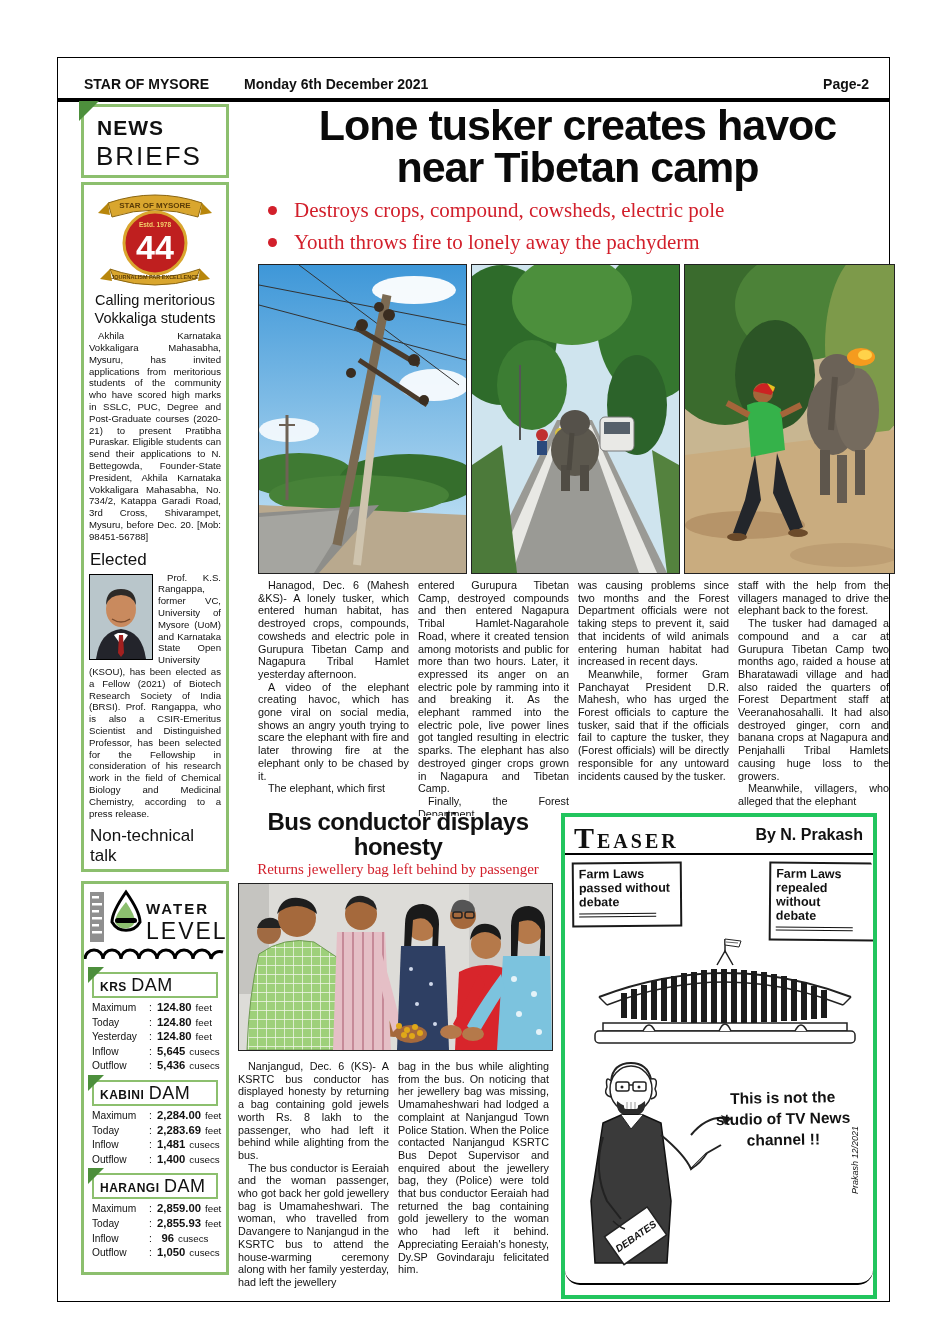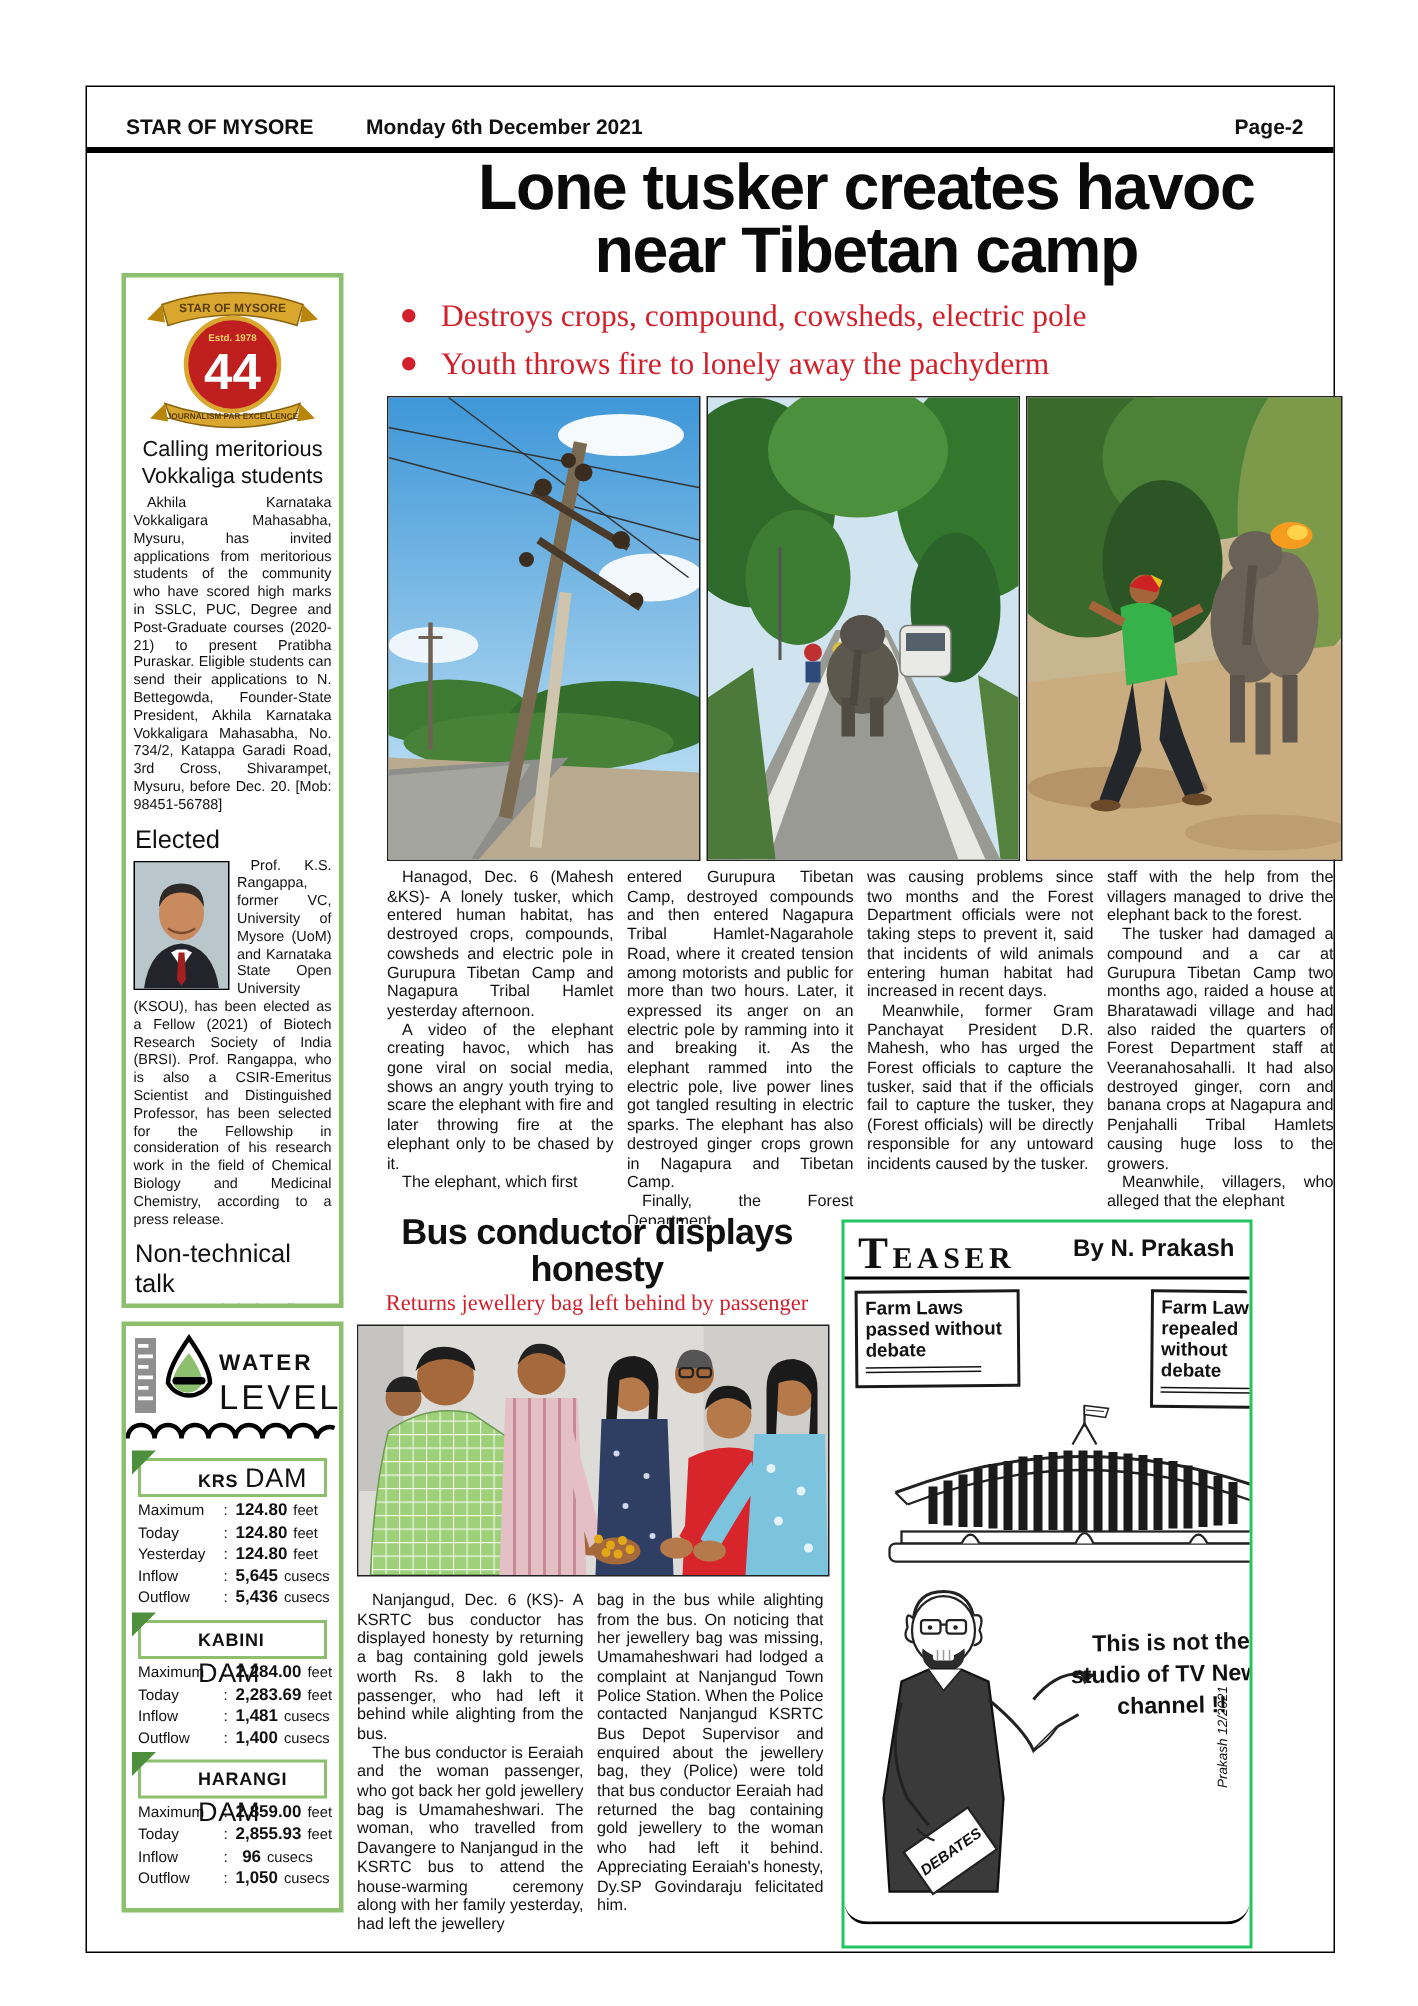--- a/index.html
+++ b/index.html
@@ -28,21 +28,21 @@
   .sb-text p{margin:0;text-indent:9px;}
   .elected-photo{float:left;margin:2px 5px 1px 0;border:1px solid #000;}
 
   .wl-box{position:absolute;left:23px;top:823px;width:148px;height:394px;overflow:hidden;}
   .wl-head{position:relative;height:82px;}
   .wl-icons{position:absolute;left:4px;top:4px;}
   .wl-word1{position:absolute;left:62px;top:16px;font-size:15px;font-weight:bold;letter-spacing:2px;}
   .wl-word2{position:absolute;left:62px;top:34px;font-size:23px;letter-spacing:2px;}
   .wl-wave{position:absolute;left:0px;top:62px;}
   .dam{position:relative;margin:6px 8px 0 8px;}
-  .dam-label{position:relative;border:2px solid #8cbf6e;height:22px;line-height:22px;padding-left:38px;background:#fff;}
+  .dam-label{position:relative;border:2px solid #8cbf6e;height:22px;line-height:22px;padding-left:6px;background:#fff;}
   .dam-label .strong{font-size:12px;font-weight:bold;letter-spacing:.5px;}
   .dam-label .rest{font-size:18px;letter-spacing:.5px;}
   .dam-tri{position:absolute;width:0;height:0;border-top:16px solid #4d8f3c;border-right:16px solid transparent;left:-6px;top:-7px;}
   .dam-rows{margin-top:3px;}
   .dam-row{display:grid;grid-template-columns:57px 8px 1fr 40px;align-items:baseline;height:14.6px;font-size:10.2px;}
   .dam-row .v{font-weight:bold;font-size:11.3px;text-align:right;padding-right:4px;}
   .dam-row .u{font-size:9.8px;}
 
   
   .main{position:absolute;left:180px;top:44px;width:639px;margin-left:20px;}
@@ -59,21 +59,21 @@
   .col.cont p:first-child{text-indent:0;}
 
   
   .bus{position:absolute;left:180px;top:751px;width:320px;}
   .bus-headline{font-size:24px;font-weight:bold;letter-spacing:-.5px;line-height:25px;text-align:center;}
   .bus-subhead{font-family:"Liberation Serif",serif;font-size:15px;color:#d21f2b;text-align:center;margin-top:2px;}
   .bus-photo{border:1px solid #222;margin-top:5px;}
   .cols2{display:flex;gap:9px;margin-top:5px;height:258px;overflow:hidden;}
 
   
-  .teaser{position:absolute;left:503px;top:755px;width:274px;height:486px;border:2px solid #22c55e;box-sizing:border-box;}
+  .teaser{position:absolute;left:503px;top:755px;width:316px;height:486px;border:4px solid #22c55e;box-sizing:border-box;}
   .teaser-hd{position:relative;height:36px;border-bottom:2px solid #000;}
   .teaser-title{position:absolute;left:9px;top:4px;font-family:"Liberation Serif",serif;font-weight:bold;font-size:20px;letter-spacing:3px;}
   .teaser-title::first-letter{font-size:30px;}
   .teaser-by{position:absolute;right:10px;top:9px;font-size:16px;font-weight:bold;}
   .panel{position:relative;height:428px;border-bottom:2px solid #000;overflow:hidden;border-radius:15px;}
   .sign{position:absolute;top:7px;width:96px;border:2px solid #1a1a1a;padding:3px 5px 8px 5px;font-size:12.5px;font-weight:bold;line-height:14px;transform:rotate(-.5deg);}
   .sign .dl{height:2px;border-top:1.5px solid #111;border-bottom:1.5px solid #111;margin-top:4px;width:80%;}
   .sign-l{left:7px;}
   .sign-r{left:204px;transform:rotate(.5deg);}
   .speech{position:absolute;left:132px;top:232px;width:172px;font-size:15.5px;font-weight:bold;line-height:21px;text-align:center;transform:rotate(-1deg);}
@@ -86,20 +86,25 @@
 
 <div class="canvas">
   <div class="frame">
 
     <div class="hdr">
       <span class="masthead">STAR OF MYSORE</span>
       <span class="date">Monday 6th December 2021</span>
       <span class="pageno">Page-2</span>
     </div>
 
+    <div class="nb-title green-box">
+      <div class="corner-tri"></div>
+      <div class="t1">NEWS</div>
+      <div class="t2">BRIEFS</div>
+    </div>
 
     <div class="nb-body green-box">
       <div class="nb-inner">
 
         <svg class="nb-logo" width="122" height="98" viewBox="0 0 122 98">
           <path d="M14,12 Q61,-4 108,12 L104,26 Q61,12 18,26 Z" fill="#d9a62e" stroke="#8a6510" stroke-width="1"></path>
           <path d="M14,12 L4,22 L16,24 Z" fill="#b8860b"></path>
             <path d="M108,12 L118,22 L106,24 Z" fill="#b8860b"></path>
           <text x="61" y="17" font-size="8" font-weight="bold" text-anchor="middle" fill="#5a3c06">STAR OF MYSORE</text>
           <circle cx="61" cy="52" r="31" fill="#bf1f1f" stroke="#d9a62e" stroke-width="3"></circle>

